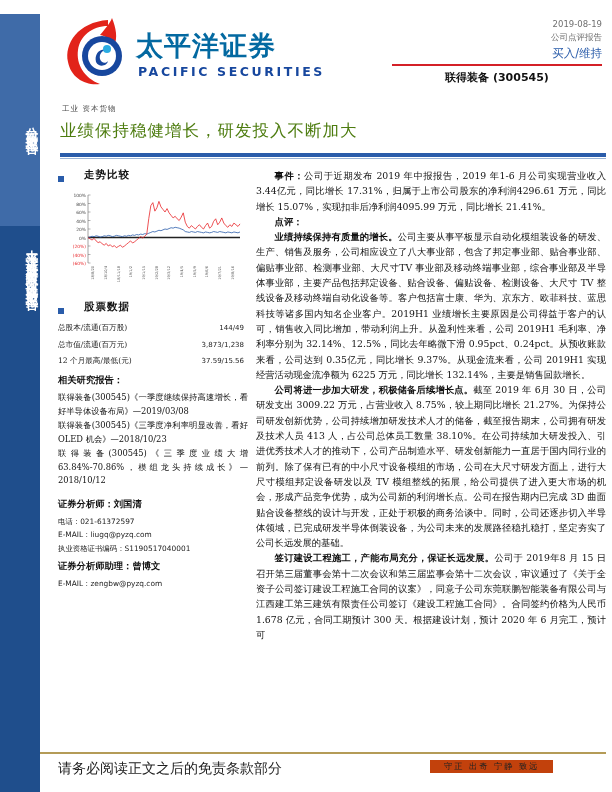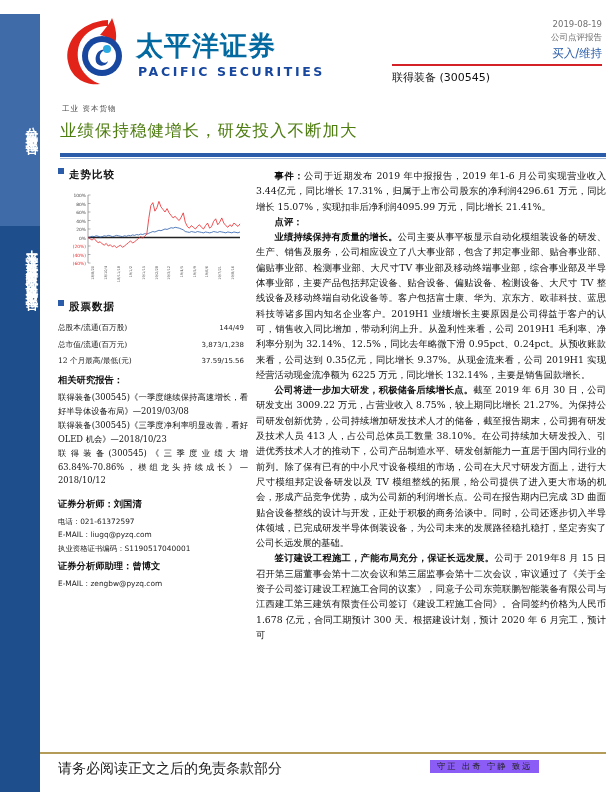--- a/index.html
+++ b/index.html
@@ -47,40 +47,40 @@
     font-size:12.5px; font-weight:bold; color:#17479e;
     letter-spacing:2.6px;
   }
 
   
   .hdr-right { position:absolute; right:10px; top:18px; width:210px; text-align:right; }
   .hdr-date { font-size:8.5px; color:#6f6f6f; line-height:13px; }
   .hdr-type { font-size:8.5px; color:#6f6f6f; line-height:13px; }
   .hdr-rating { font-size:11.5px; color:#2a5caa; line-height:16px; margin-top:1px; }
   .hdr-rule { height:2px; background:#d42027; margin:3px 0 4px 0; }
-  .hdr-stock { font-size:11px; font-weight:normal; color:#111; text-align:left; }
+  .hdr-stock { font-size:11px; font-weight:bold; color:#111; text-align:center; }
 
   
   .tags { position:absolute; left:62px; top:104px; font-size:7.5px; color:#4a4a4a; letter-spacing:1px; }
   .title {
     position:absolute; left:60px; top:120px; width:520px;
     font-family:"DejaVu Serif", serif;
     font-size:16.5px; color:#4d7c0f; letter-spacing:1px;
   }
 
   
   .divider { position:absolute; left:60px; top:153px; width:546px; height:4px; background:#2a5caa; }
   .divider-thin { position:absolute; left:60px; top:158px; width:546px; height:1px; background:#9bb4d6; }
 
   
   .leftcol { position:absolute; left:58px; top:168px; width:190px; }
   .sec-head {
     font-family:"DejaVu Serif", serif;
     font-size:10.5px; font-weight:bold; color:#111;
-    display:flex; align-items:flex-start; gap:5px;
+    display:flex; align-items:flex-end; gap:20px;
     letter-spacing:1px;
   }
   .bullet { width:6px; height:6px; background:#2a5caa; display:inline-block; flex:none; }
 
   .chart-box { position:relative; width:186px; height:105px; margin-top:7px; }
 
   .tbl { width:186px; margin-top:6px; border-collapse:collapse; }
   .tbl td { font-size:7.6px; color:#222; padding:3.2px 0; font-family:"DejaVu Serif", serif; }
   .tbl td.v { text-align:right; font-family:"DejaVu Sans", sans-serif; font-size:7px; }
 
@@ -102,21 +102,21 @@
     font-size:9.3px; line-height:15.3px; color:#111;
     text-align:justify; text-indent:2em;
     margin-bottom:0px;
   }
   .para b { font-weight:bold; }
   .lead { font-weight:bold; }
 
   
   .foot-rule { position:absolute; left:40px; top:752px; width:566px; height:2px; background:#b49b57; }
   .foot-left { position:absolute; left:58px; top:760px; font-family:"DejaVu Serif", serif; font-size:14px; color:#222; }
-  .foot-right { position:absolute; left:430px; top:760px; font-family:"DejaVu Serif", serif; font-size:8.2px; color:#222; letter-spacing:2px; background:#8b5cf6; padding:1px 7px;}
+  .foot-right { position:absolute; left:430px; top:760px; font-family:"DejaVu Serif", serif; font-size:8.2px; color:#222; letter-spacing:2px; background:#c2410c; padding:1px 14px;}
 </style>
 </head>
 <body>
 
 <div class="page">
 
   <div class="sidebar">
     <div class="sb-top"></div>
     <div class="sb-bot"></div>
     <div class="sb-text sb-text-1">公司研究报告</div>

